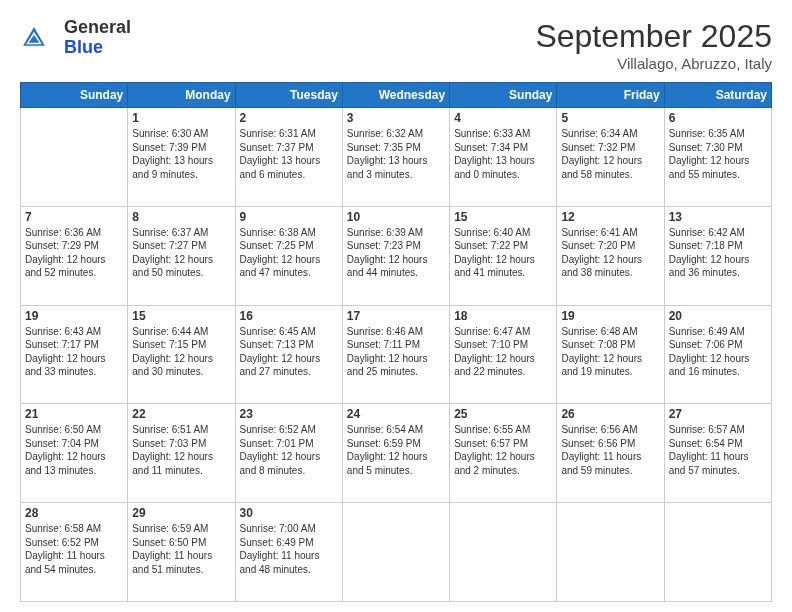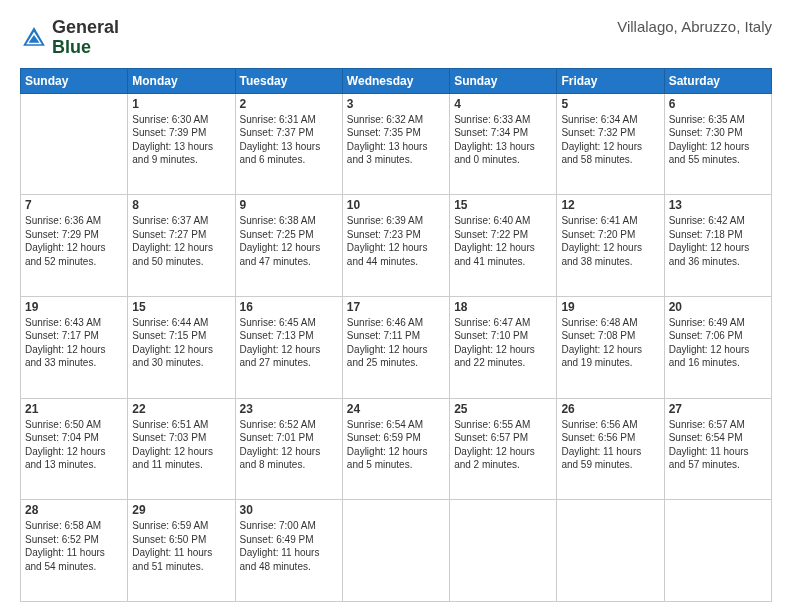--- a/index.html
+++ b/index.html
@@ -19,29 +19,29 @@
     }
     .header {
       display: flex;
       justify-content: space-between;
       align-items: flex-start;
       margin-bottom: 10px;
     }
     .logo {
       display: flex;
       align-items: center;
-      gap: 4px;
+      gap: 16px;
     }
     .logo-text {
       font-size: 18px;
       font-weight: bold;
       line-height: 1.1;
     }
     .logo-general { color: #333; }
-    .logo-blue { color: #14532d; }
+    .logo-blue { color: #1d4ed8; }
     .logo-icon {
       width: 28px;
       height: 28px;
     }
     .title-block {
       text-align: right;
     }
     .month-title {
       font-size: 32px;
       color: #333;
@@ -57,21 +57,21 @@
       border-collapse: collapse;
       width: 100%;
       table-layout: fixed;
     }
     .calendar th {
       background: #2176c7;
       color: white;
       font-size: 12px;
       font-weight: bold;
       padding: 5px 4px;
-      text-align: left;
+      text-align: right;
       border: 1px solid #1a5fa0;
     }
     .calendar td {
       border: 1px solid #ccc;
       vertical-align: top;
       padding: 3px 4px;
       font-size: 10px;
       color: #333;
       height: 78px;
     }
@@ -98,20 +98,21 @@
         <polygon points="18,4 32,28 4,28" fill="#2176c7"></polygon>
         <polygon points="18,10 28,26 8,26" fill="white"></polygon>
         <polygon points="18,14 25,24 11,24" fill="#2176c7"></polygon>
       </svg>
       <div>
         <span class="logo-text logo-general">General</span><br>
         <span class="logo-text logo-blue">Blue</span>
       </div>
     </div>
     <div class="title-block">
+      <div class="month-title">September 2025</div>
       <div class="location">Villalago, Abruzzo, Italy</div>
     </div>
   </div>
 
   <table class="calendar">
     <thead>
       <tr>
       <th>Sunday</th>
           <th>Monday</th>
           <th>Tuesday</th>

